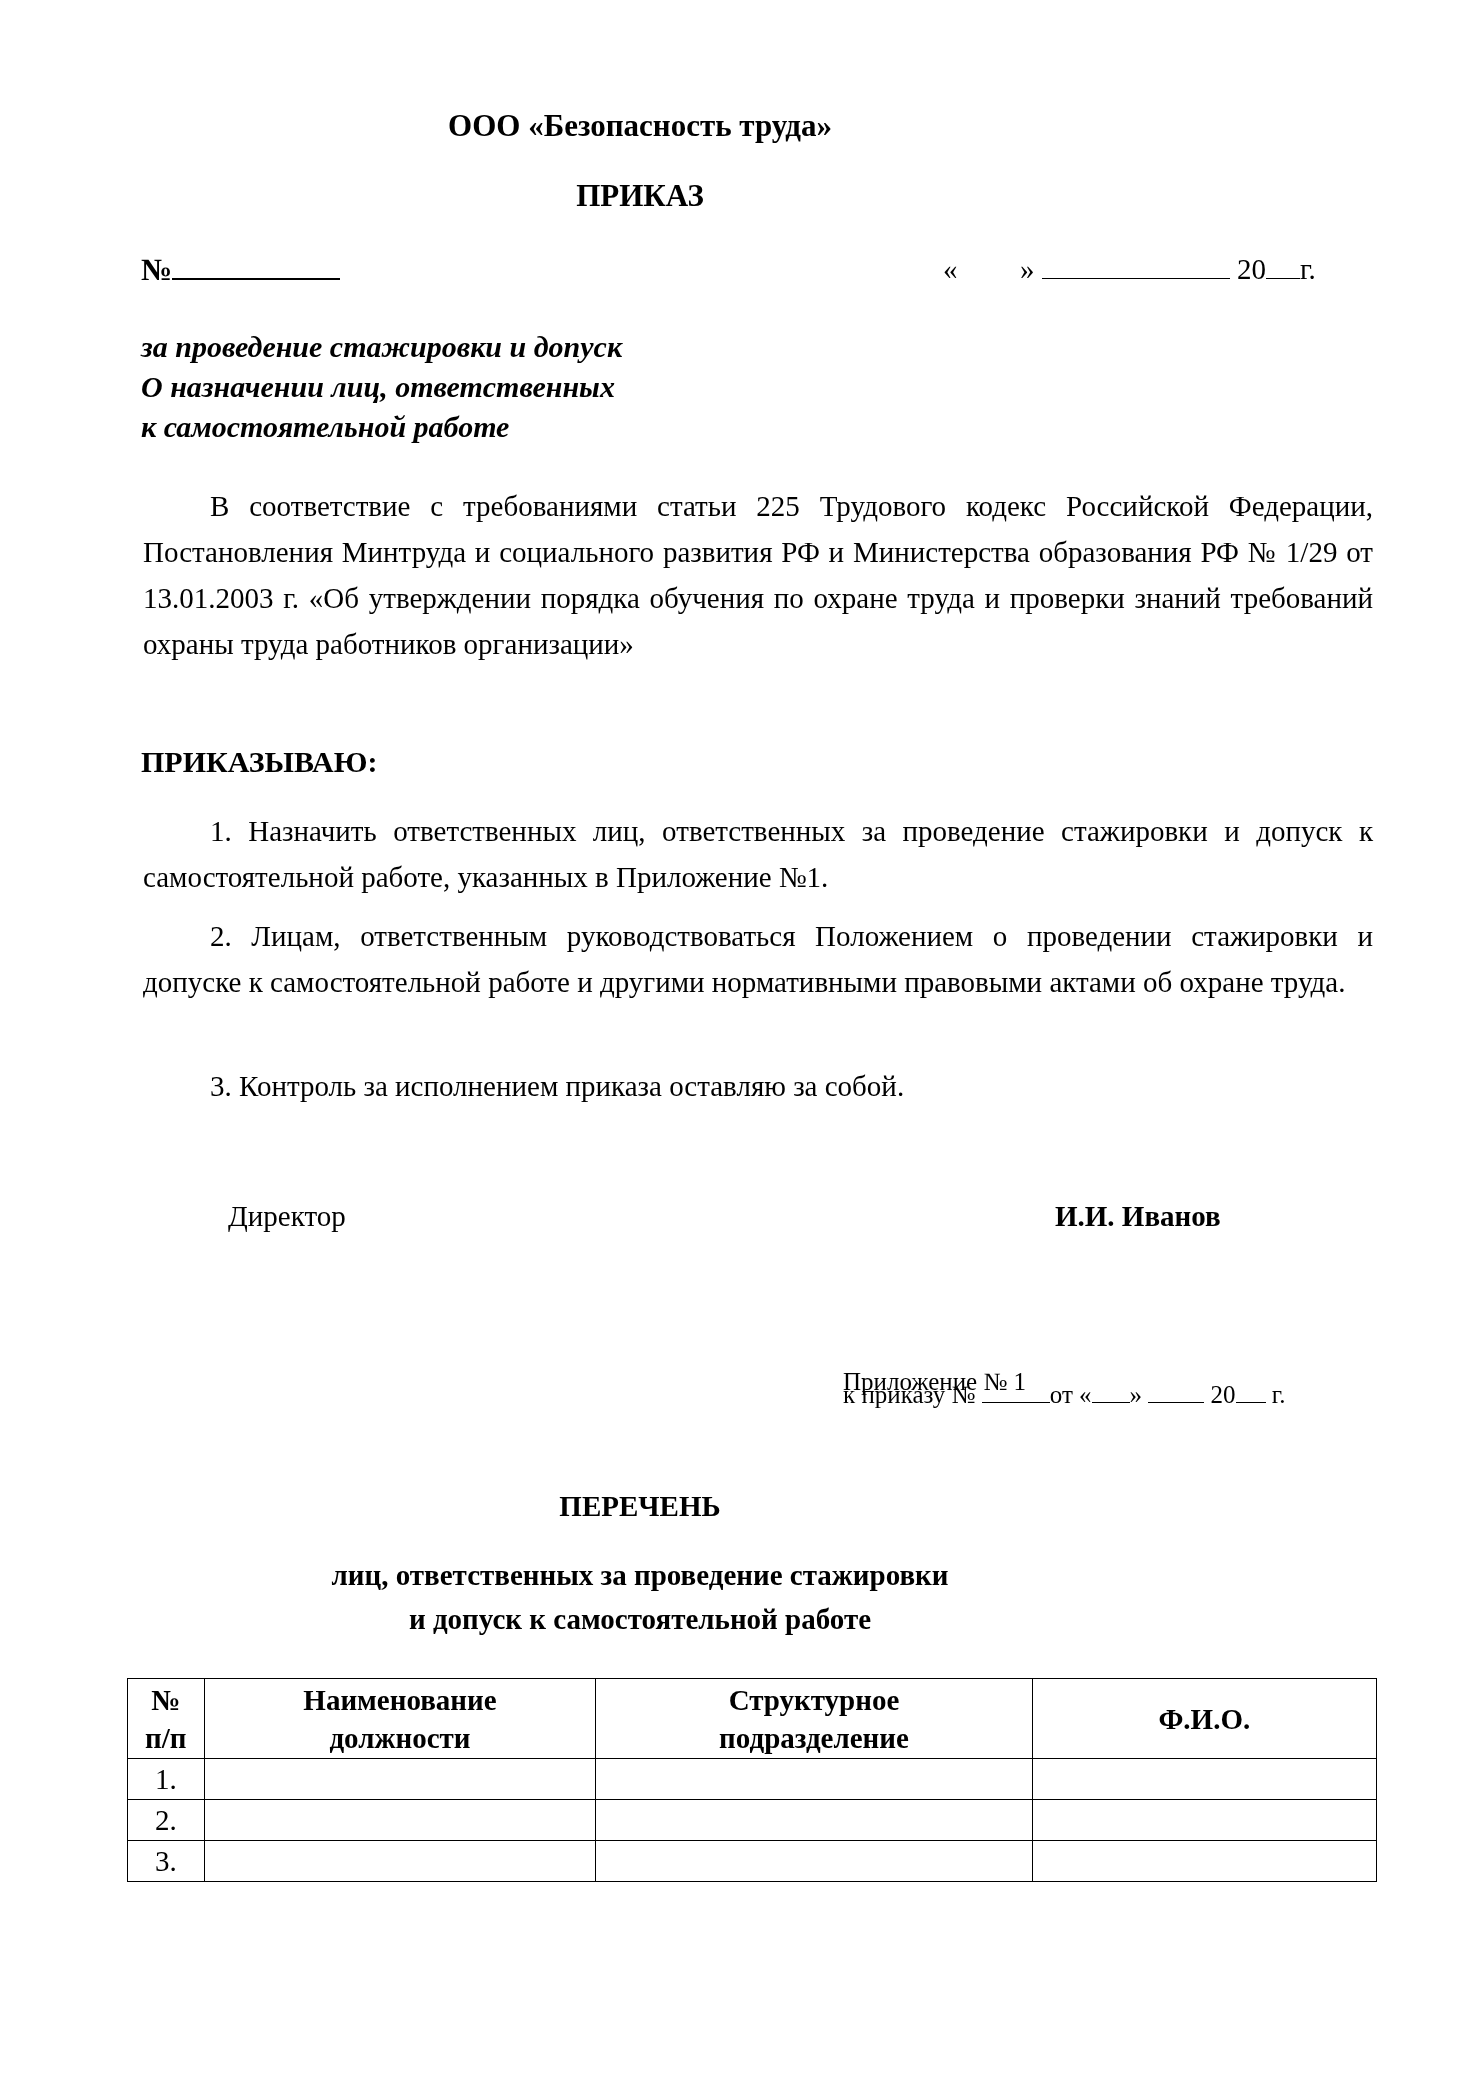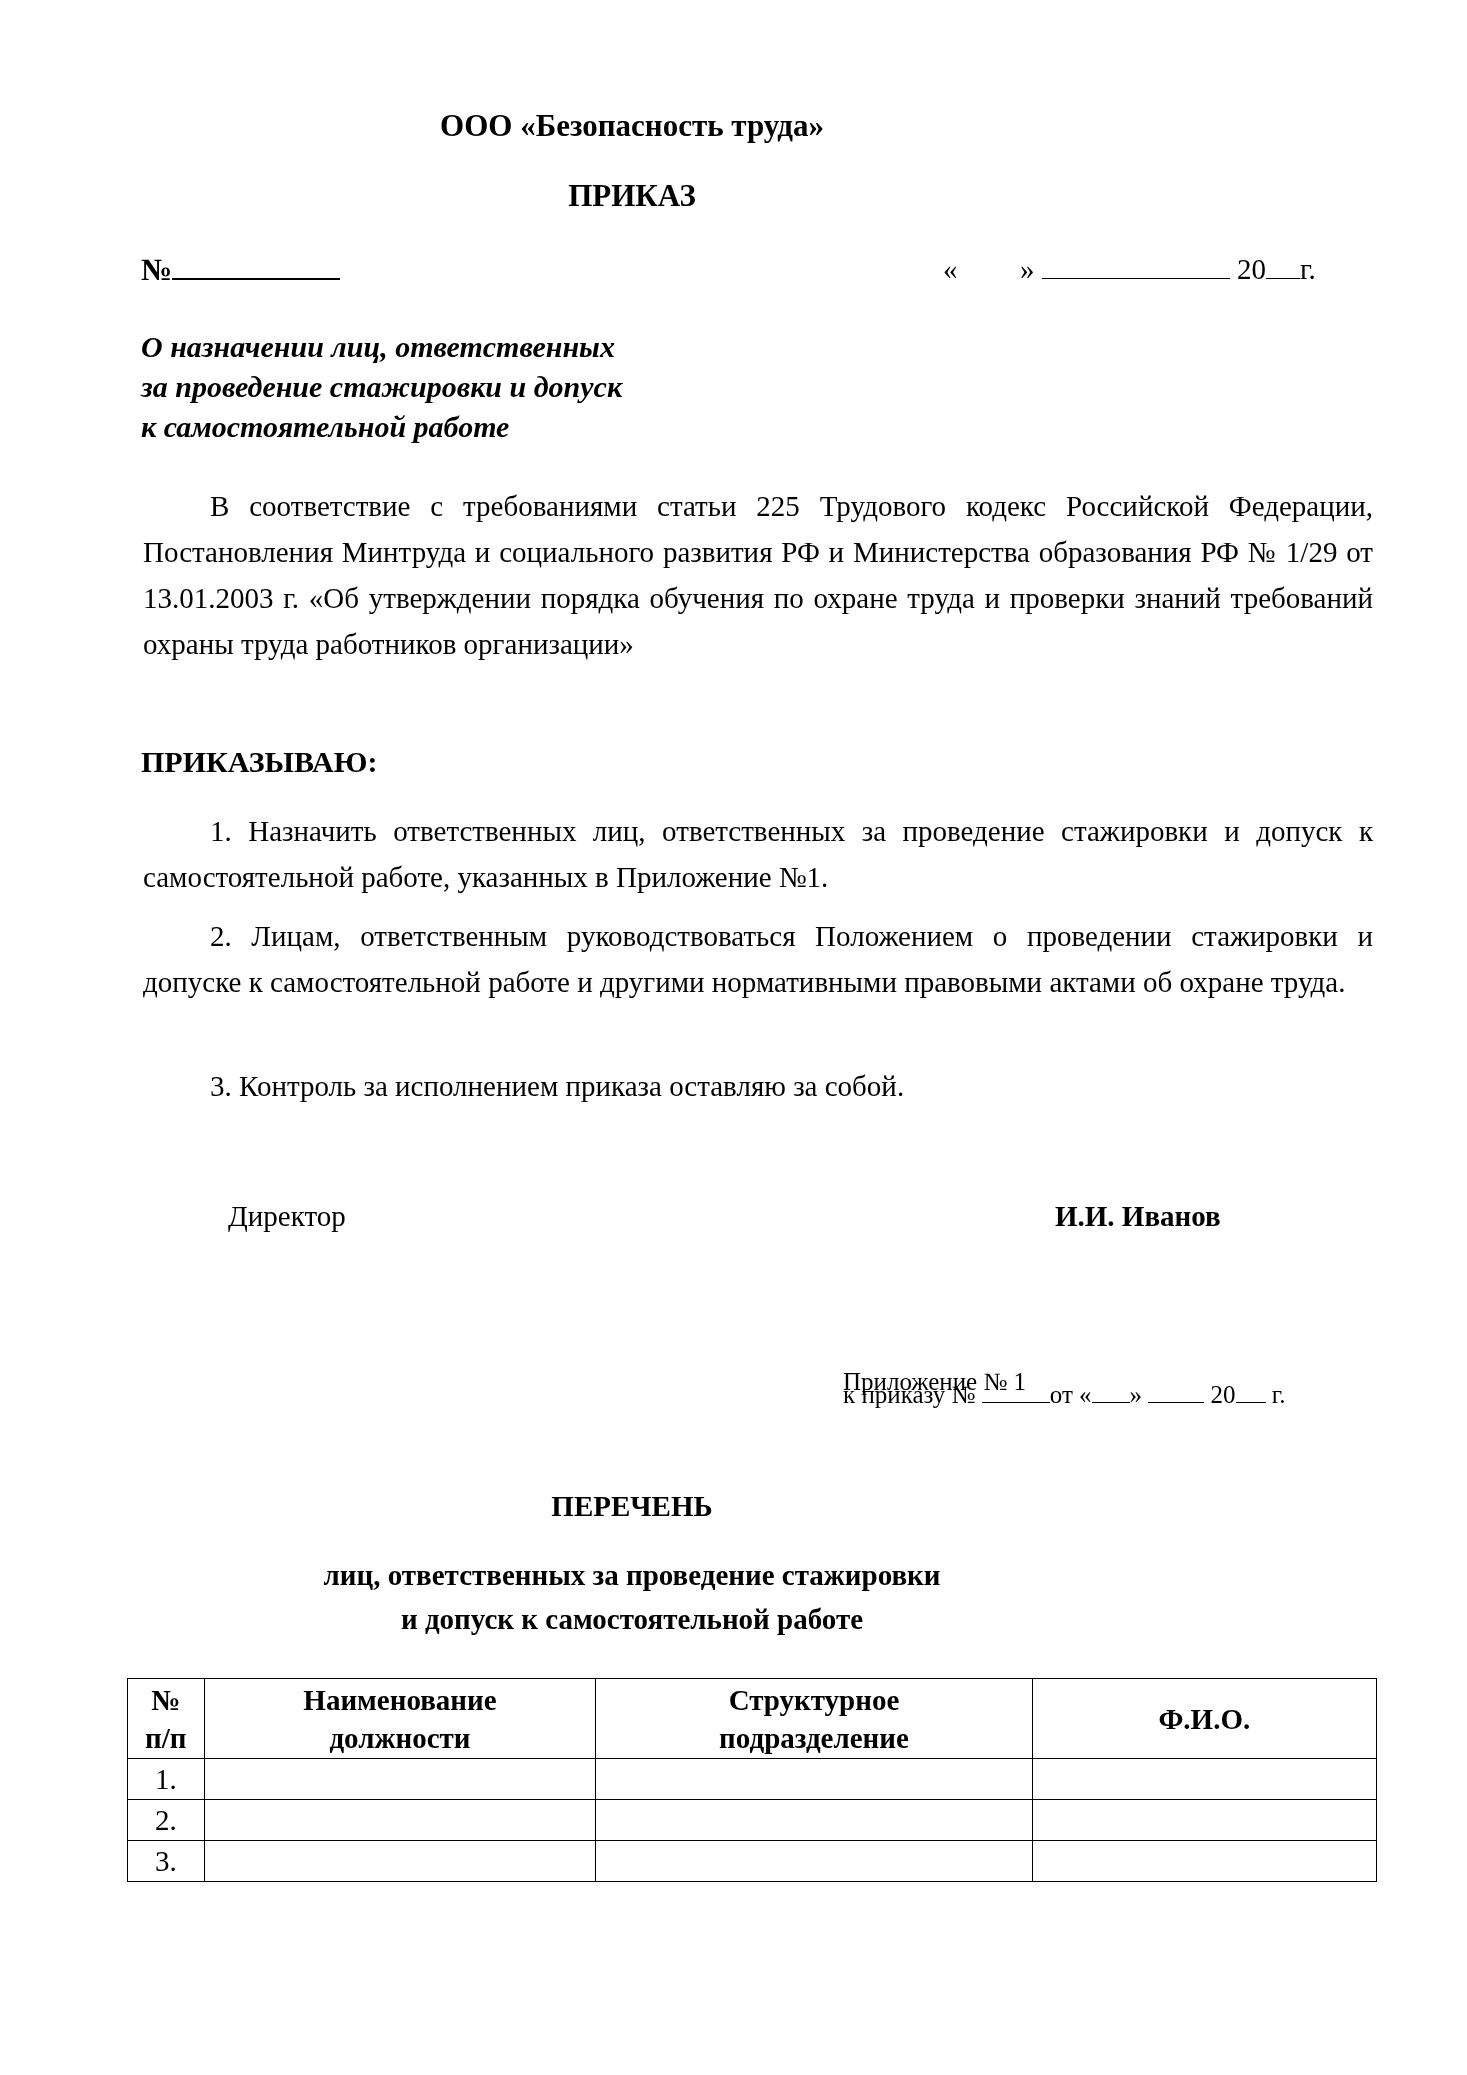--- a/index.html
+++ b/index.html
@@ -2,21 +2,21 @@
 <html><head>
 <meta charset="utf-8">
 <style>
   html, body { margin: 0; padding: 0; background: #ffffff; }
   body {
     width: 1467px; height: 2075px; position: relative; overflow: hidden;
     font-family: "Liberation Serif", "DejaVu Serif", serif;
     color: #000; font-size: 29px;
   }
   .abs { position: absolute; white-space: nowrap; }
-  .center { left: 8px; width: 1248px; text-align: center; }
+  .center { left: 16px; width: 1248px; text-align: center; }
   .title-org { top: 108px; font-size: 31px; font-weight: bold; }
   .title-order { top: 178px; font-size: 31px; font-weight: bold; }
   .num-line { top: 252px; left: 141px; font-weight: bold; font-size: 31px; }
   .uline { display: inline-block; border-bottom: 2px solid #000; vertical-align: baseline; height: 26px; }
   .uline.thin { border-bottom-width: 1.5px; }
   .date-line { top: 252px; left: 943px; font-size: 29px; }
   .subject { top: 327px; left: 141px; font-weight: bold; font-style: italic; font-size: 30px; line-height: 40px; white-space: normal; width: 700px; }
   .para {
     position: absolute; left: 143px; width: 1230px;
     text-align: justify; line-height: 46px; font-size: 29px;
@@ -56,22 +56,22 @@
 
 <div class="abs date-line">
   <span>«</span>
   <span class="uline thin" style="width:48px; border-bottom-color:transparent;"></span>
   <span>»</span>
   <span class="uline thin" style="width:188px;"></span>
   <span>20</span><span class="uline thin" style="width:34px;"></span><span>г.</span>
 </div>
 
 <div class="abs subject">
+  <div>за проведение стажировки и допуск</div>
   <div>О назначении лиц, ответственных</div>
-  <div>за проведение стажировки и допуск</div>
   <div>к самостоятельной работе</div>
 </div>
 
 <div class="para p-preamble"><span class="indent"></span><span>В соответствие с требованиями статьи 225 Трудового кодекс Российской Федерации, Постановления Минтруда и социального развития РФ и Министерства образования РФ № 1/29 от 13.01.2003 г. «Об утверждении порядка обучения по охране труда и проверки знаний требований охраны труда работников организации»</span></div>
 
 <div class="abs heading-order">ПРИКАЗЫВАЮ:</div>
 
 <div class="para p-item1"><span class="indent"></span><span>1. Назначить ответственных лиц, ответственных за проведение стажировки и допуск к самостоятельной работе, указанных в Приложение №1.</span></div>
 <div class="para p-item2"><span class="indent"></span><span>2. Лицам, ответственным руководствоваться Положением о проведении стажировки и допуске к самостоятельной работе и другими нормативными правовыми актами об охране труда.</span></div>
 <div class="para p-item3"><span class="indent"></span><span>3. Контроль за исполнением приказа оставляю за собой.</span></div>

